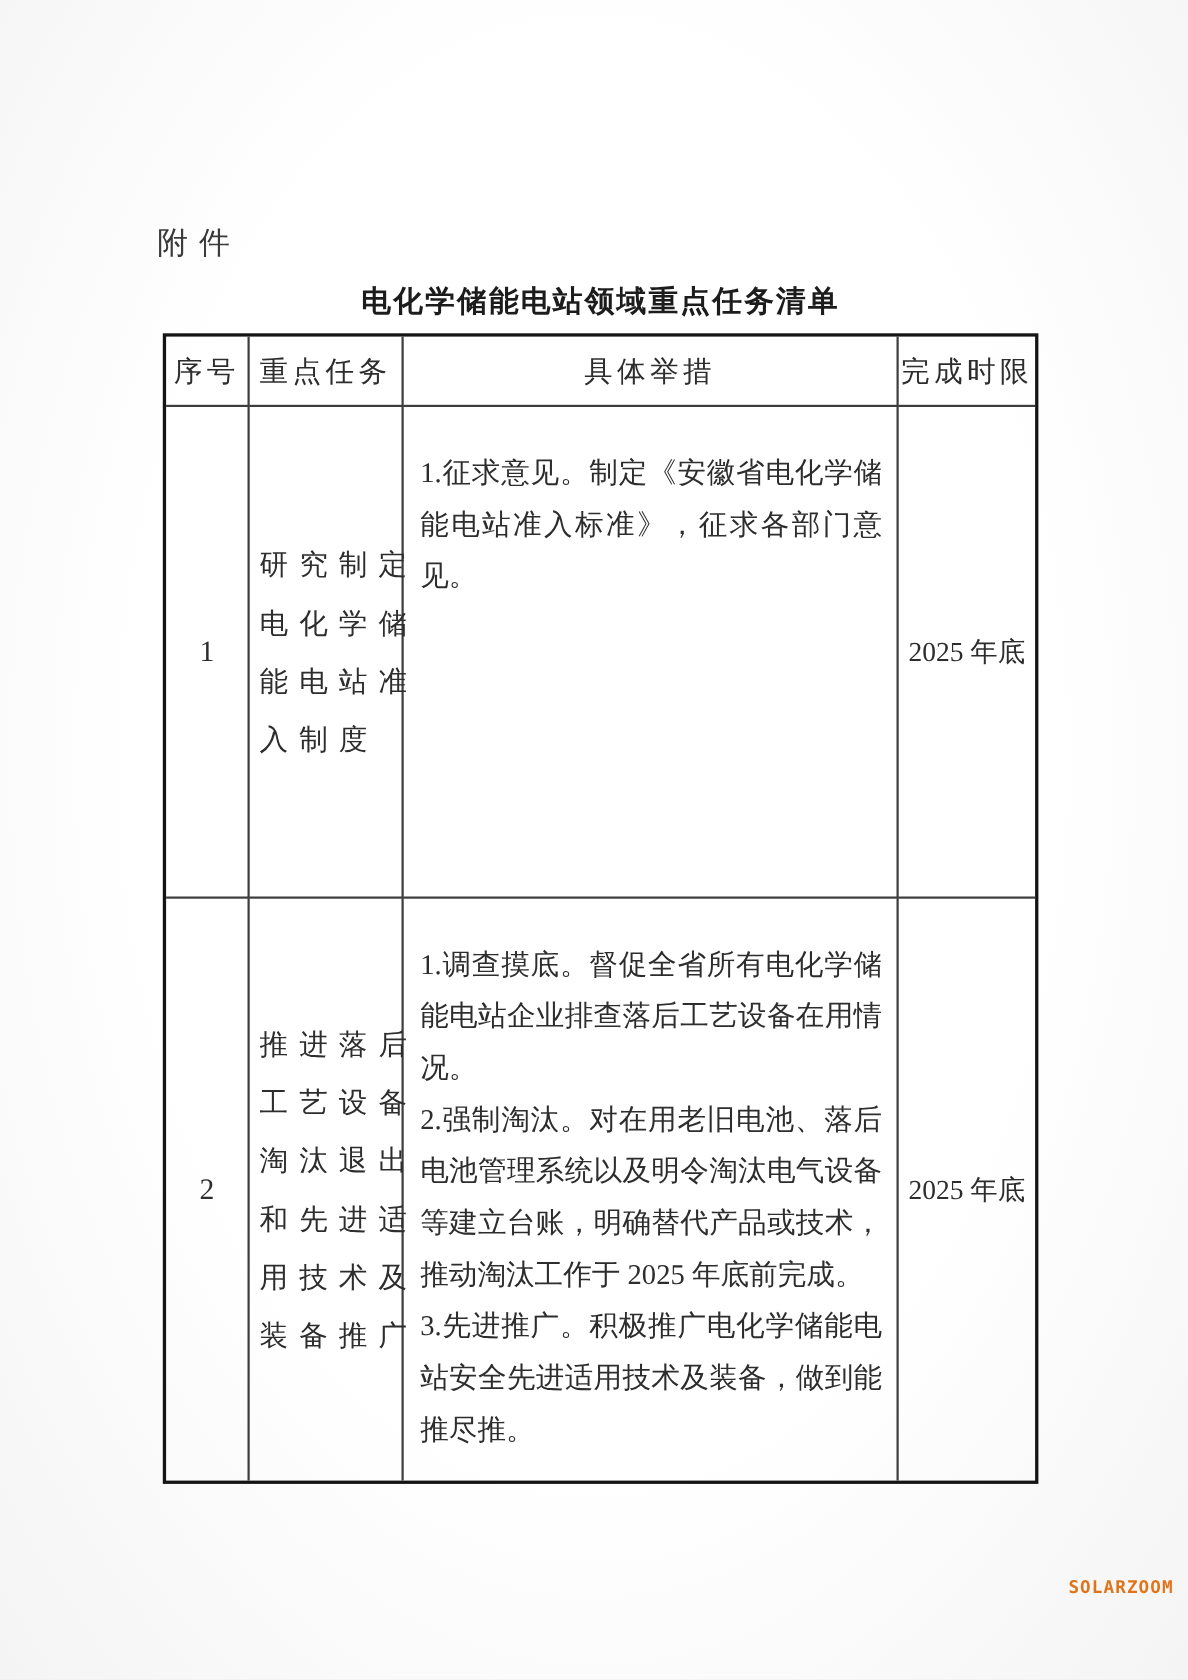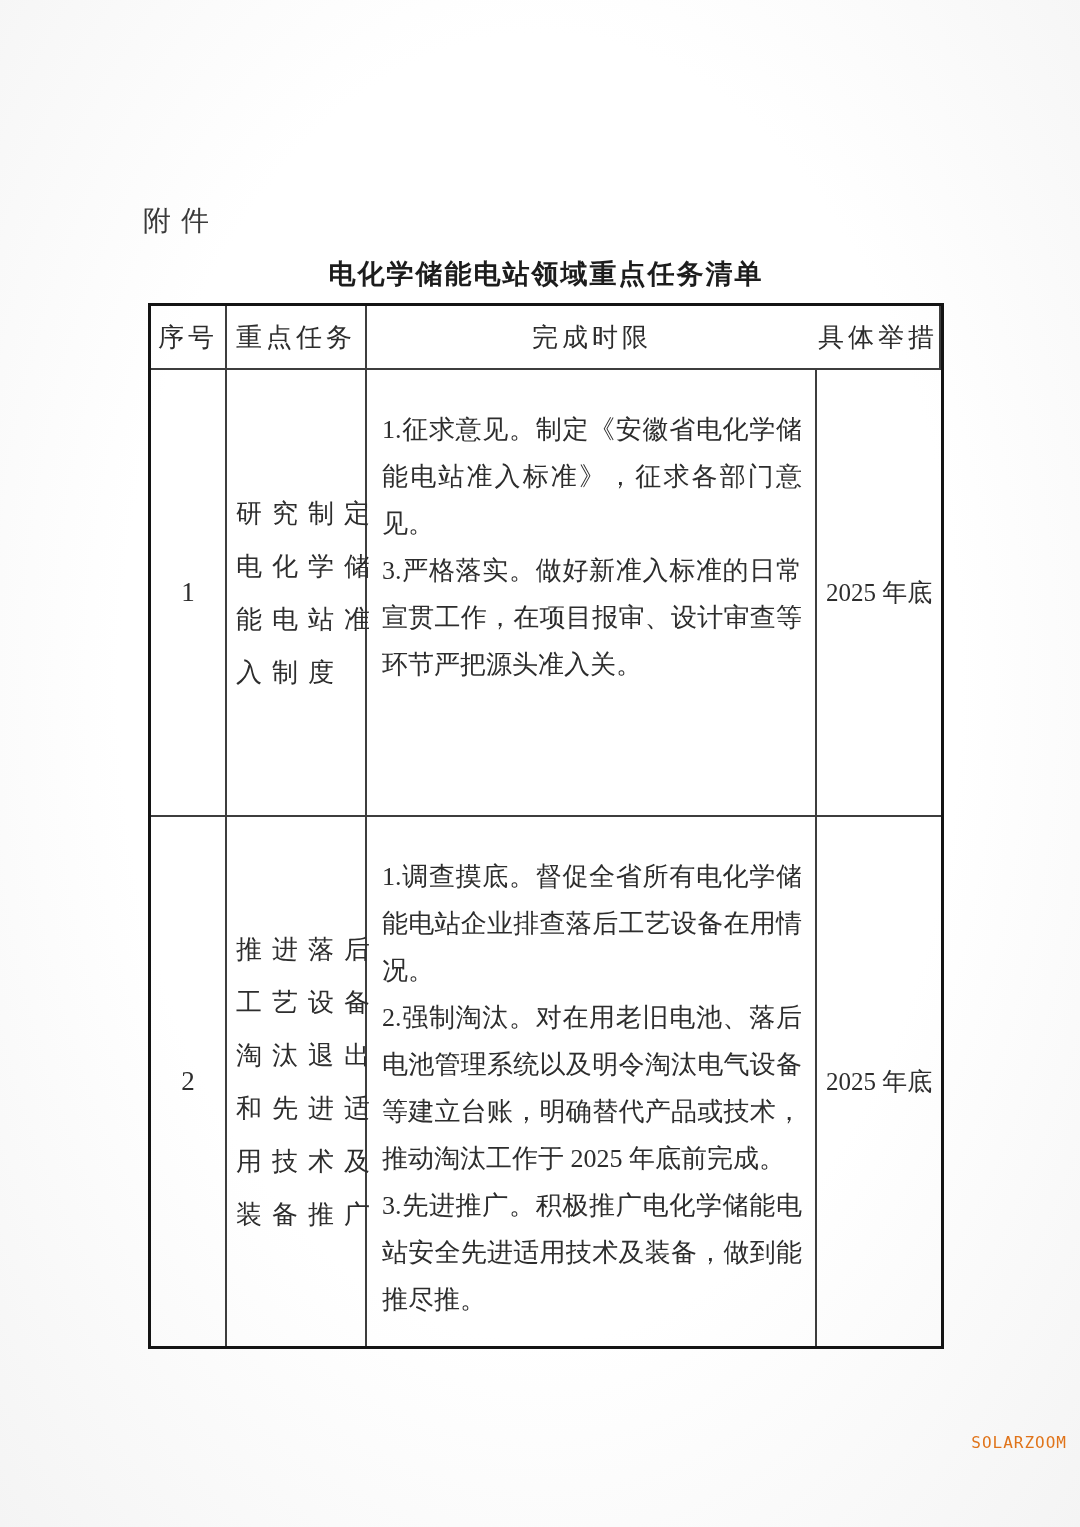--- a/index.html
+++ b/index.html
@@ -107,51 +107,50 @@
     font-size: 25px;
     color: #2d2d2d;
     white-space: nowrap;
   }
 
   .watermark {
     position: absolute;
     right: 13px;
     top: 1433px;
     font-family: "DejaVu Sans Mono", "Liberation Mono", monospace;
-    font-weight: 400;
+    font-weight: 700;
     font-size: 16px;
     letter-spacing: 1px;
   }
 </style>
 </head>
 <body>
 
 <div class="page">
 
   <div class="attachment">附件</div>
 
   <div class="doc-title">电化学储能电站领域重点任务清单</div>
 
   <div class="task-table">
 
     <div class="cell header-cell">序号</div>
     <div class="cell header-cell">重点任务</div>
+    <div class="cell header-cell">具体举措</div>
     <div class="cell header-cell last-col">完成时限</div>
-    <div class="cell header-cell">具体举措</div>
 
     <div class="cell no-cell row-1">1</div>
     <div class="cell task-cell row-1">
       <div class="task-line">研究制定</div>
       <div class="task-line">电化学储</div>
       <div class="task-line">能电站准</div>
       <div class="task-line">入制度</div>
     </div>
     <div class="cell measures-cell row-1">
       <p class="measure">1.征求意见。制定《安徽省电化学储能电站准入标准》，征求各部门意见。</p>
-      <p class="measure">3.严格落实。做好新准入标准的日常宣贯工作，在项目报审、设计审查等环节严把源头准入关。</p>
     </div>
     <div class="cell deadline-cell last-col row-1">2025 年底</div>
 
     <div class="cell no-cell last-row row-2">2</div>
     <div class="cell task-cell last-row row-2">
       <div class="task-line">推进落后</div>
       <div class="task-line">工艺设备</div>
       <div class="task-line">淘汰退出</div>
       <div class="task-line">和先进适</div>
       <div class="task-line">用技术及</div>

